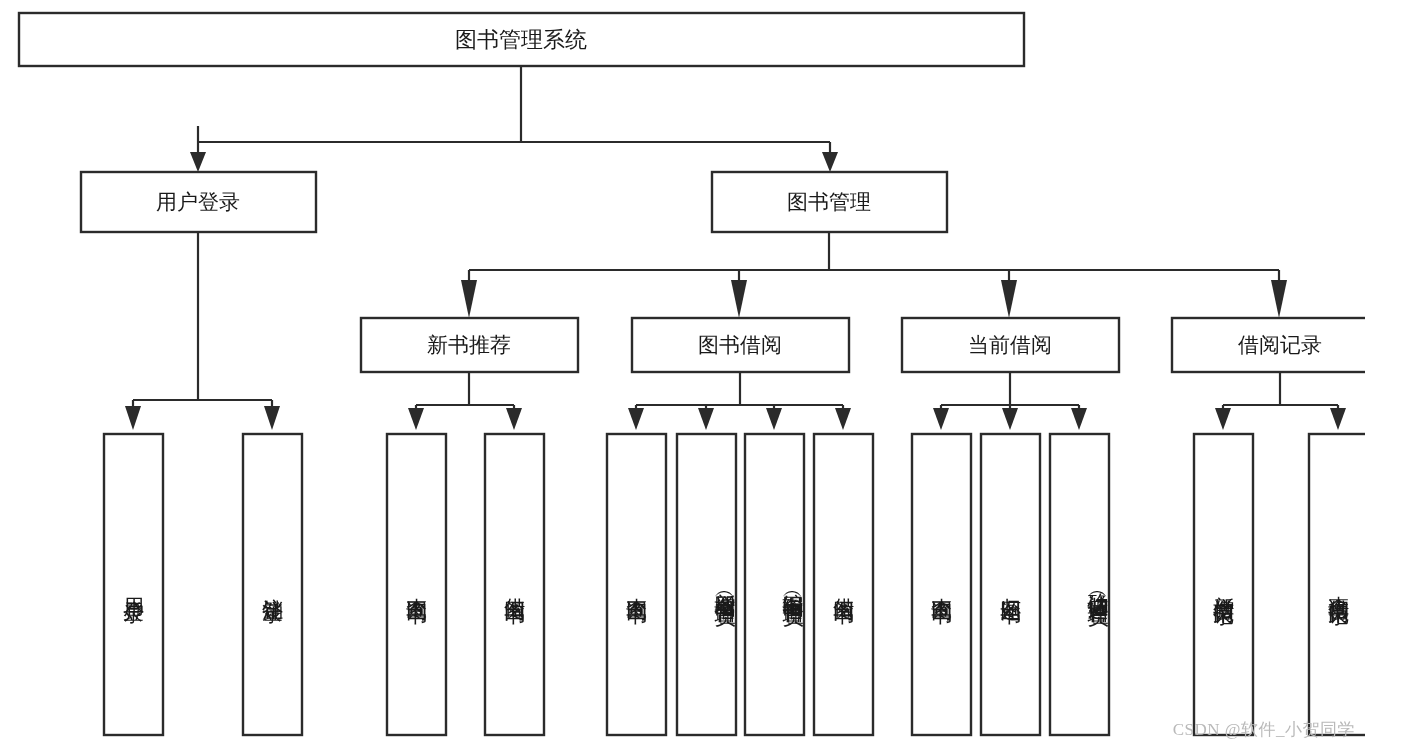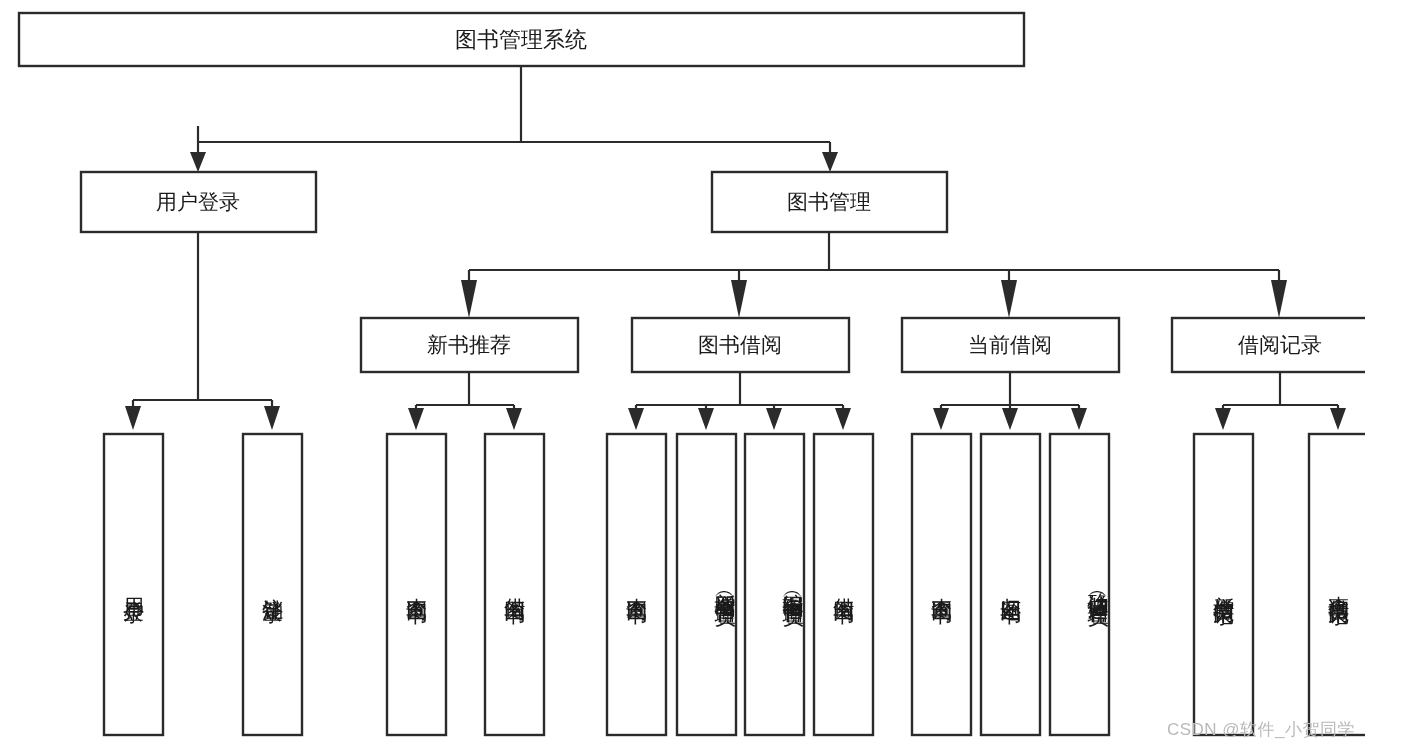--- a/index.html
+++ b/index.html
@@ -66,21 +66,21 @@
     color: #1a1a1a;
     white-space: nowrap;
     text-align: center;
     pointer-events: none;
     user-select: none;
   }
   .watermark {
     position: absolute;
     right: 10px;
     bottom: 6px;
-    font-family: Liberation Sans, sans-serif;
+    font-family: Liberation Serif, serif;
     font-size: 17px;
     color: #b9b9b9;
     letter-spacing: 0.5px;
     white-space: nowrap;
     user-select: none;
   }
 </style>
 </head>
 <body>
 

